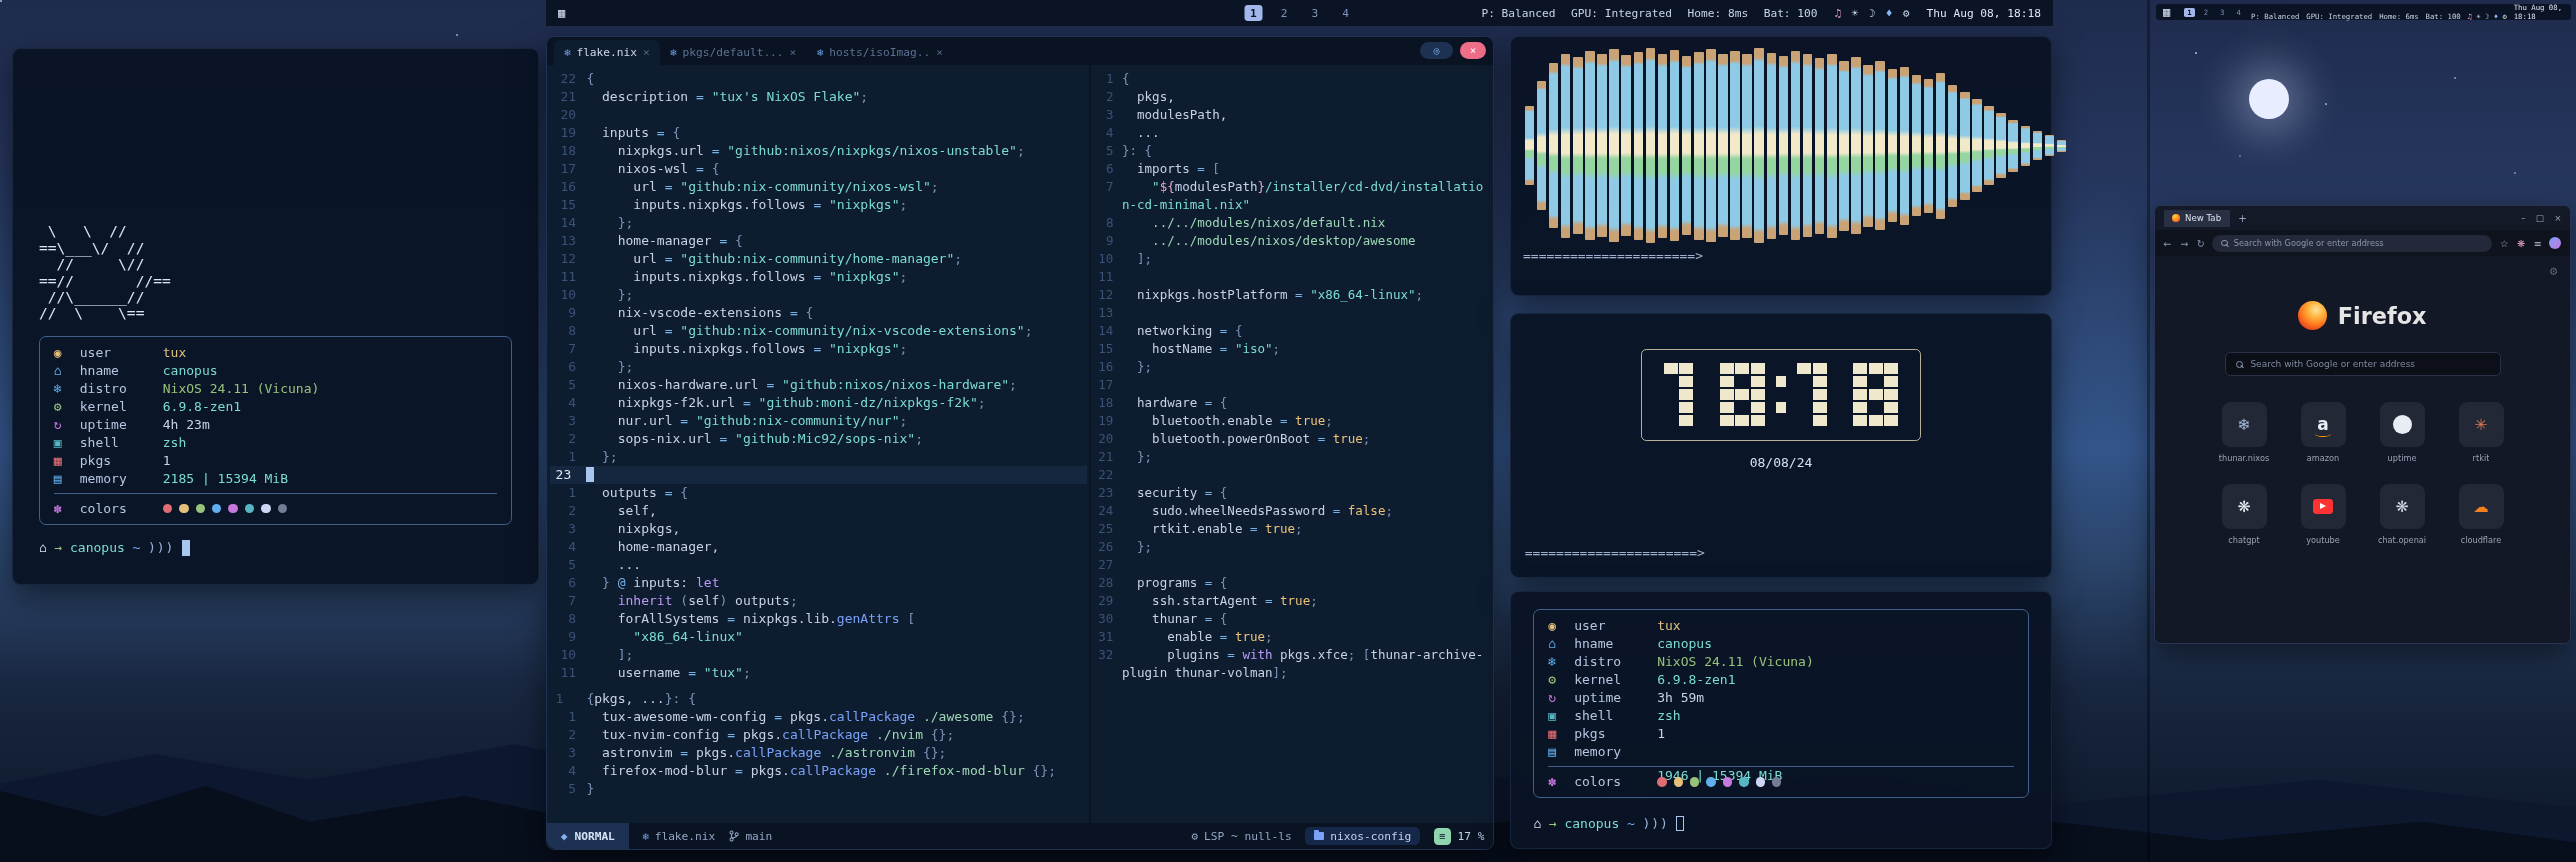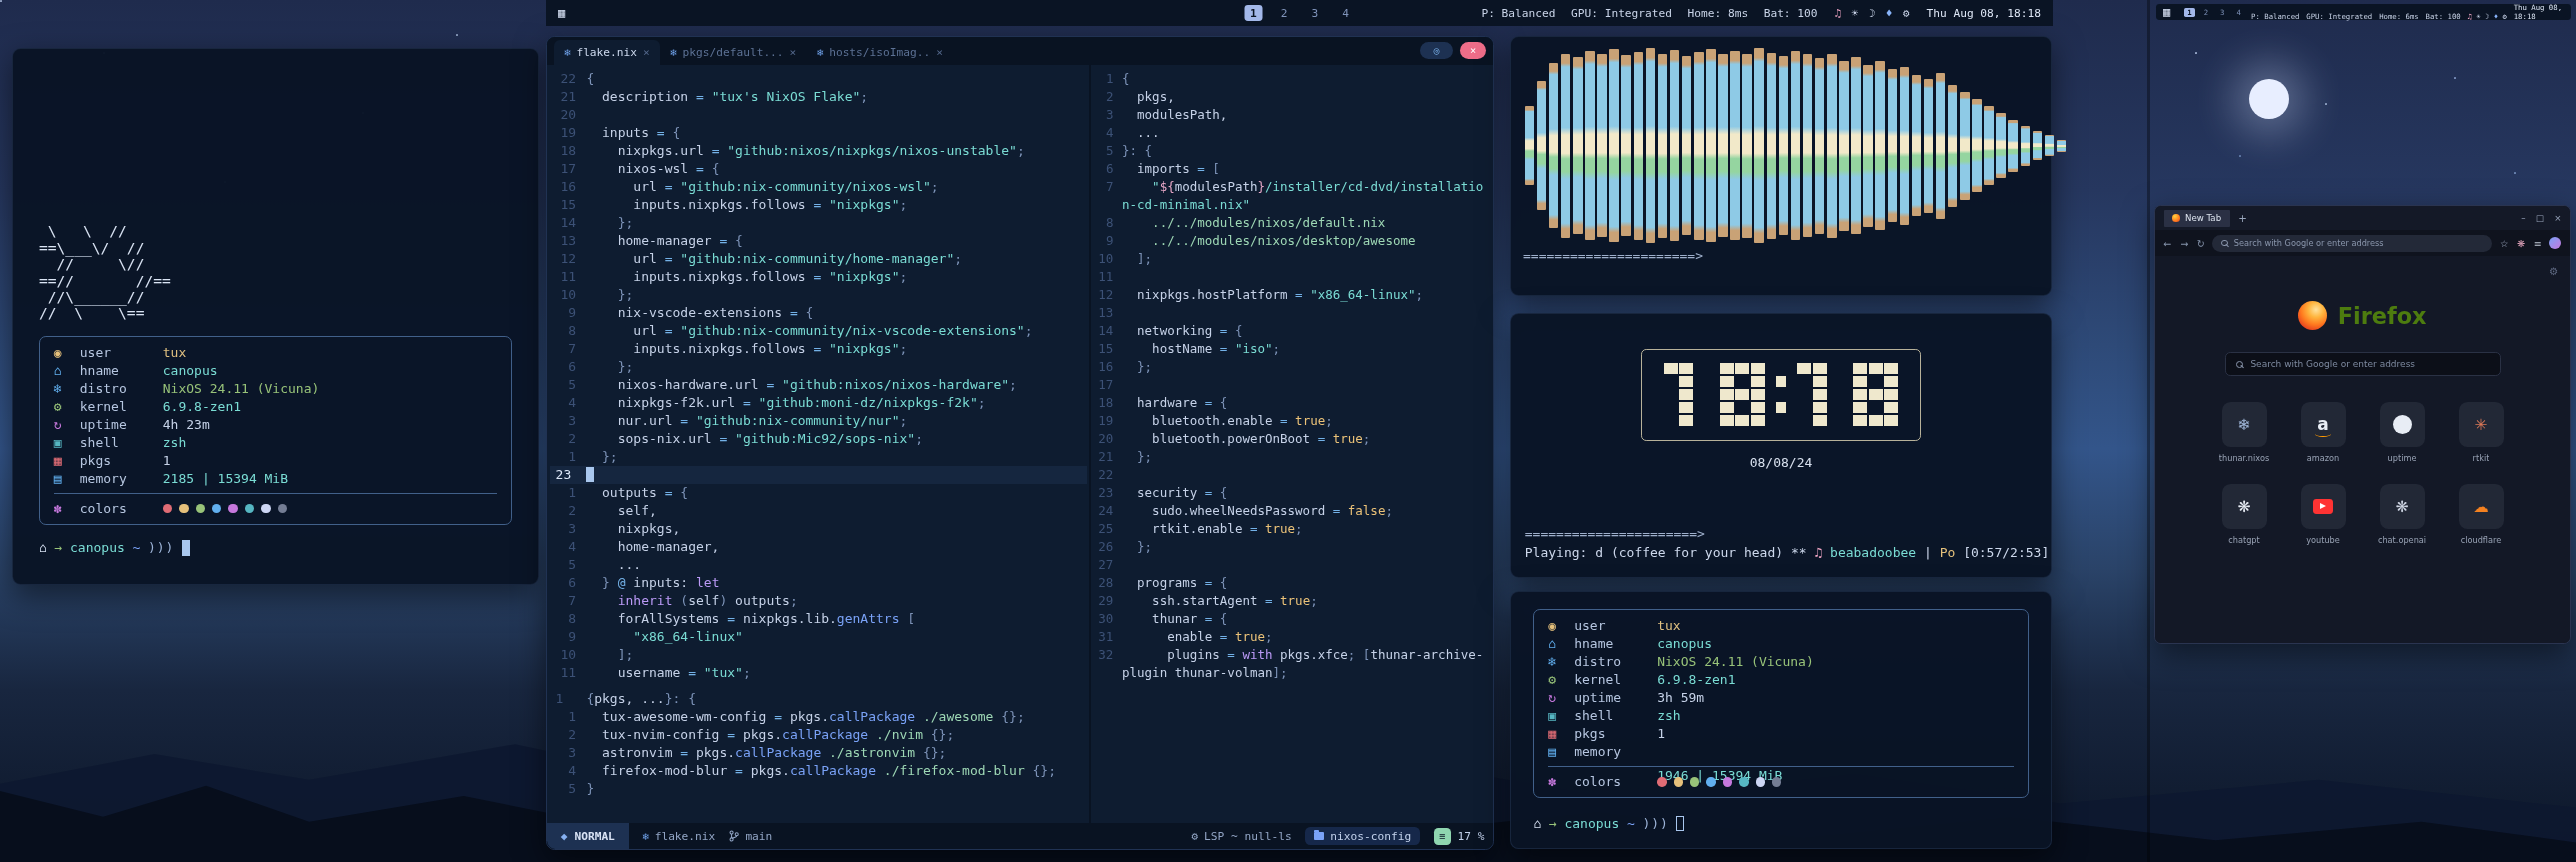--- a/index.html
+++ b/index.html
@@ -132,21 +132,21 @@
   .ff-nav-ico{color:#8694ac;font-size:9.5px}
   .ff-urlbar{flex:1;height:17px;background:#232938;border-radius:8.6px;display:flex;align-items:center;gap:6px;padding:0 8.6px;color:#8a96ac;font-size:8.2px}
   .mag{width:6.9px;height:6.9px;border:1.3px solid #8a96ac;border-radius:50%;position:relative;flex:none}
   .mag::after{content:"";position:absolute;width:4.3px;height:1.3px;background:#8a96ac;transform:rotate(45deg);right:-2.6px;bottom:-0.9px}
   .ff-right-icons{display:flex;gap:8.6px;align-items:center}
   .ff-profile{width:12px;height:12px;border-radius:50%;background:linear-gradient(135deg,#7aa2f7,#c678dd)}
   .ff-content{position:absolute;top:50px;left:0;right:0;bottom:0;background:#131826;border-radius:0 0 6.9px 6.9px;display:flex;flex-direction:column;align-items:center}
   .ff-gear{position:absolute;top:8.6px;right:12px;color:#5e6880;font-size:10.3px}
   .ff-brand{display:flex;align-items:center;gap:10.3px;margin-top:45px}
   .ff-logo{width:29px;height:29px;border-radius:50%;background:radial-gradient(circle at 62% 30%,#ffe29e 0%,#ffb53e 28%,#ff7a1f 55%,#e8431f 78%,#c02a60 100%)}
-  .ff-wordmark{color:#4d7c0f;font-size:22.4px;font-weight:600}
+  .ff-wordmark{color:#e5e5e5;font-size:22.4px;font-weight:600}
   .ff-search{margin-top:22.4px;width:276px;height:24px;background:#0c0f18;border:0.9px solid #2a3144;border-radius:5.2px;display:flex;align-items:center;gap:7.7px;padding:0 10.3px;color:#7e8aa0;font-size:9px}
   .ff-grid{margin-top:26px;display:grid;grid-template-columns:repeat(4,55px);gap:20.7px 24px}
   .tile{display:flex;flex-direction:column;align-items:center;gap:6px}
   .tile-icon{width:45px;height:45px;background:#222836;border-radius:8.6px;display:flex;align-items:center;justify-content:center;position:relative}
   .tile-glyph{font-size:15.5px}
   .tile-label{font-size:8.2px;color:#98a2b4;max-width:55px;overflow:hidden;text-overflow:ellipsis;white-space:nowrap}
   .gh-circle{width:19px;height:19px;border-radius:50%;background:#e8edf5}
   .yt-play{width:20.7px;height:14.6px;background:#f33;border-radius:3.4px;position:relative}
   .yt-play::after{content:"";position:absolute;left:7.7px;top:3.9px;border-left:6px solid #fff;border-top:3.4px solid transparent;border-bottom:3.4px solid transparent}
   .amz-a{color:#e8edf5;font-weight:bold;font-size:17px;line-height:1}
@@ -526,21 +526,20 @@
         <span class="drow">
           <span class="dcell on"></span>
           <span class="dcell on"></span>
           <span class="dcell on"></span>
         </span>
       </span>
     </div>
   <div class="clock-date">08/08/24</div>
   <div class="clock-bottom">
     <div class="sep-line">======================&gt;</div>
-    <div class="playing" id="playing2"><span class="tk-wh">Playing: </span><span class="tk-wh">d (coffee for your head) </span><span class="tk-wh">** </span><span class="tk-pk">♫ </span><span class="tk-cy">beabadoobee </span><span class="tk-wh">| </span><span class="tk-ye">Po </span><span class="tk-wh">[0:57/2:53]</span></div>
   </div>
 </div>
 
 <div class="window term" id="fetch-panel">
   <div class="fetchbox" id="fetch2">
       <span class="frow">
         <span class="fico" style="color: rgb(229, 192, 123);">◉</span>
         <span class="flab">user</span>
         <span class="fval" style="color: rgb(224, 192, 128);">tux</span>
       </span>

